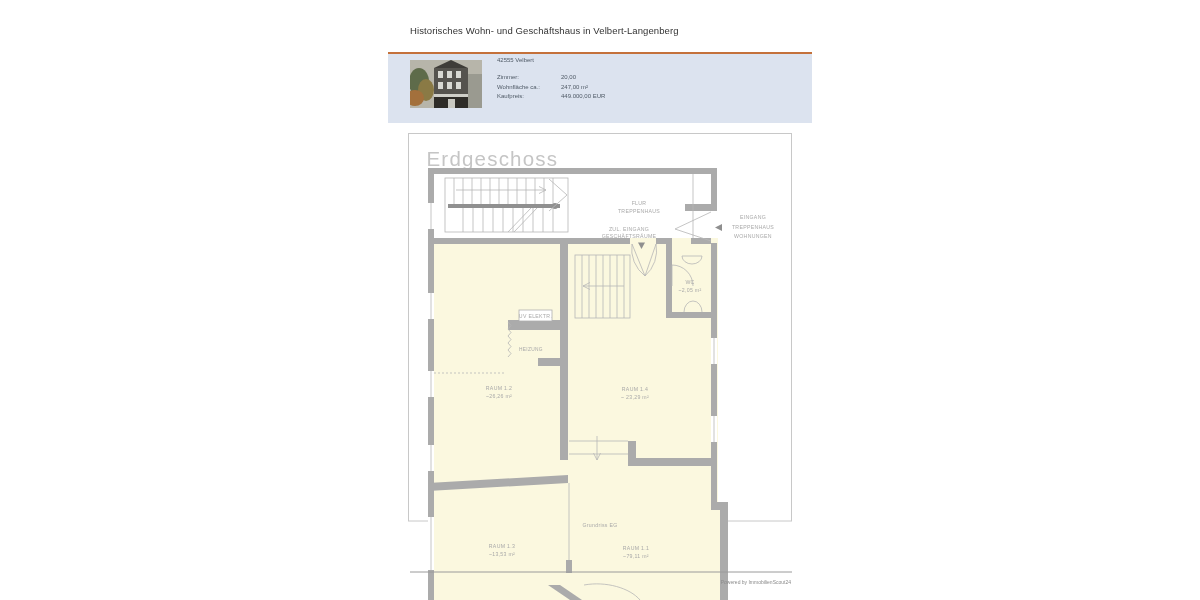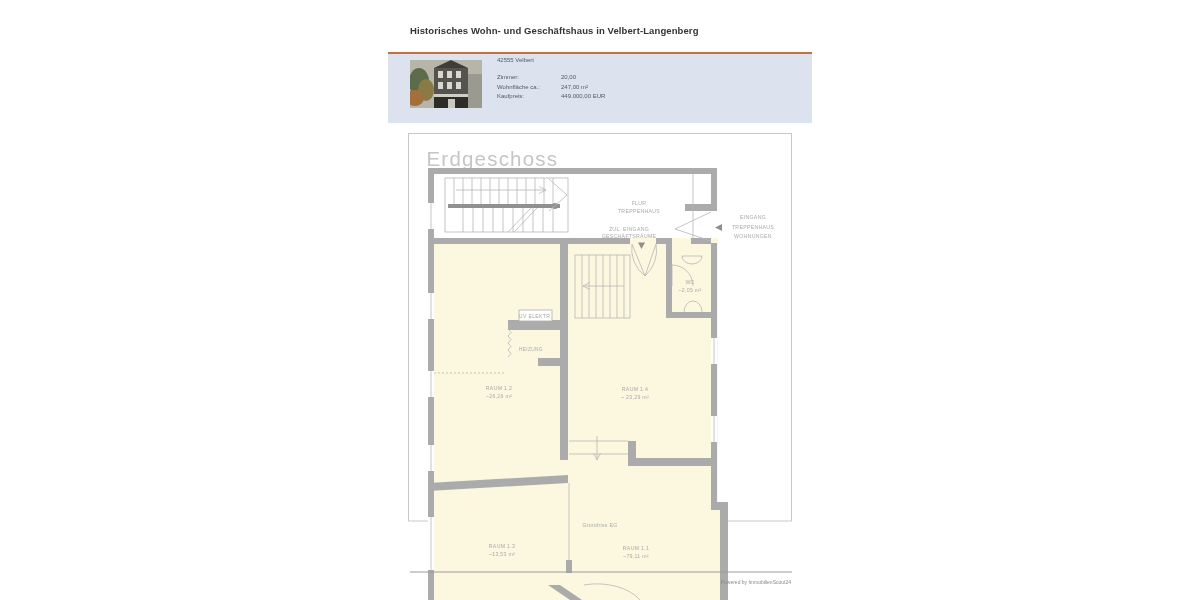--- a/index.html
+++ b/index.html
@@ -1,19 +1,19 @@
 <!DOCTYPE html>
 <html><head>
 <meta charset="utf-8">
 <style>
   html,body{margin:0;padding:0}
   body{width:1200px;height:600px;background:#ffffff;position:relative;overflow:hidden;
        font-family:"Liberation Sans",sans-serif;}
   .abs{position:absolute}
-  #page-title{left:410px;top:25px;font-size:9.5px;font-weight:bold;color:#333333;letter-spacing:.1px}
+  #page-title{left:410px;top:25px;font-size:9.5px;font-weight:normal;color:#333333;letter-spacing:.1px}
   #accent-rule{left:388px;top:52px;width:424px;height:2px;background:#c4713b}
   #info-box{left:388px;top:54px;width:424px;height:69px;background:#dce3ef}
   #property-photo{left:22px;top:6px;width:72px;height:48px}
   #location{left:109px;top:3px;font-size:6px;color:#4f5a66}
   #info-rows{left:109px;top:20px;font-size:6px;color:#4f5a66;width:260px}
   .row{position:relative;height:9.6px}
   .lbl{position:absolute;left:0}
   .val{position:absolute;left:64px}
   #floorplan{left:408px;top:133px;width:384px;height:467px}
   svg text{font-family:"Liberation Sans",sans-serif}

